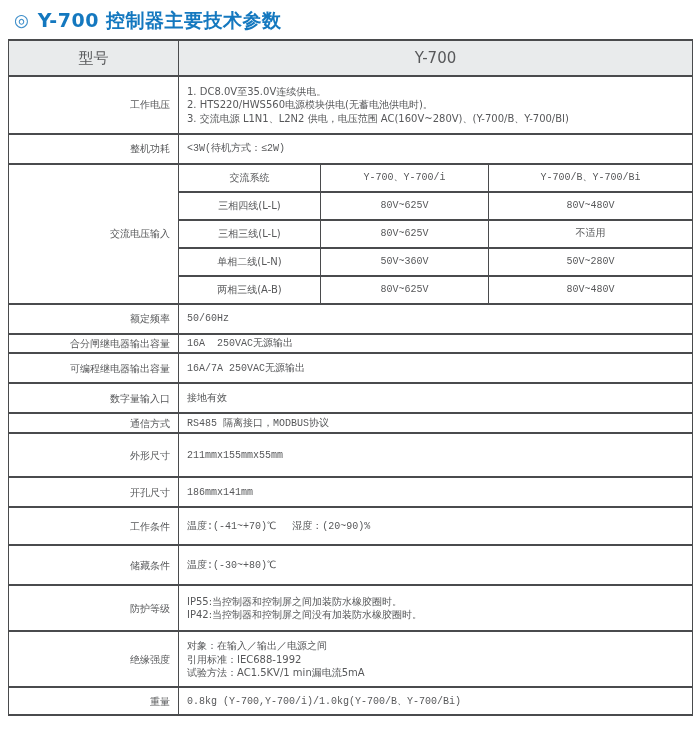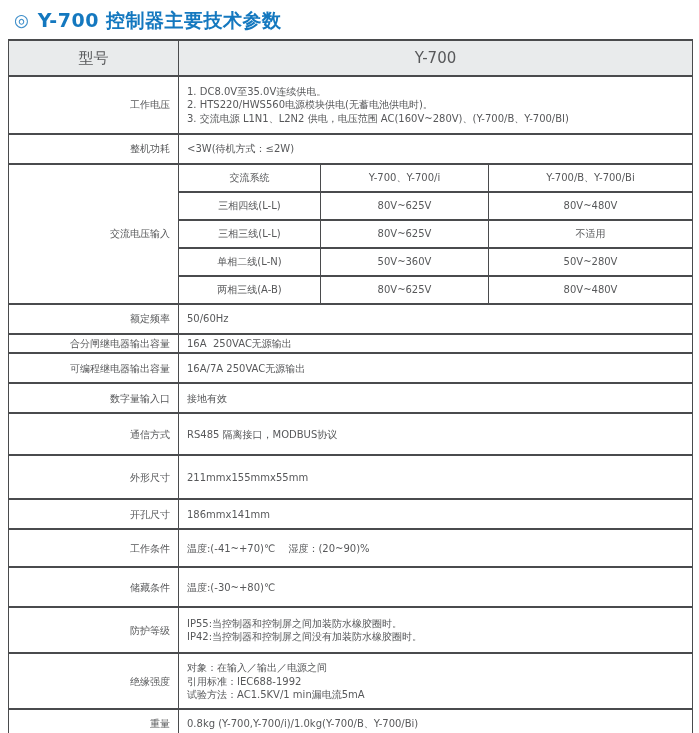--- a/index.html
+++ b/index.html
@@ -22,21 +22,21 @@
     border:solid #4a4b4d; border-width:2px 1px;
     font-size:10px; color:#57585a; padding:2px 8px;
     vertical-align:middle; white-space:pre-wrap; line-height:1.35;
     overflow:hidden;
   }
   tr.hdr td { background:#e9ebec; font-size:15px; }
   td.label-cell { padding-left:10px; text-align:right; }
   td.center { text-align:center; }
   td.value-cell { padding-left:12px; }
   td.small-lines { font-size:12px; line-height:1.5; padding-top:4px; padding-bottom:4px; }
-  td.val { font-size:15px; }
+  td.val { font-size:15px;font-family:Liberation Mono, monospace; }
 </style>
 </head>
 <body>
 
 <div class="title-row">
   <span class="title-icon">◎</span>
   <h1 class="title-text">Y-700 控制器主要技术参数</h1>
 </div>
 
 <table class="spec">
@@ -98,21 +98,21 @@
       <td colspan="3" class="value-cell val">16A  250VAC无源输出</td>
     </tr>
     <tr style="height:30px">
       <td class="label-cell">可编程继电器输出容量</td>
       <td colspan="3" class="value-cell val">16A/7A 250VAC无源输出</td>
     </tr>
     <tr style="height:30px">
       <td class="label-cell">数字量输入口</td>
       <td colspan="3" class="value-cell val">接地有效</td>
     </tr>
-    <tr style="height:42px">
+    <tr style="height:20px">
       <td class="label-cell">通信方式</td>
       <td colspan="3" class="value-cell val">RS485 隔离接口，MODBUS协议</td>
     </tr>
     <tr style="height:44px">
       <td class="label-cell">外形尺寸</td>
       <td colspan="3" class="value-cell val">211mmx155mmx55mm</td>
     </tr>
     <tr style="height:30px">
       <td class="label-cell">开孔尺寸</td>
       <td colspan="3" class="value-cell val">186mmx141mm</td>

